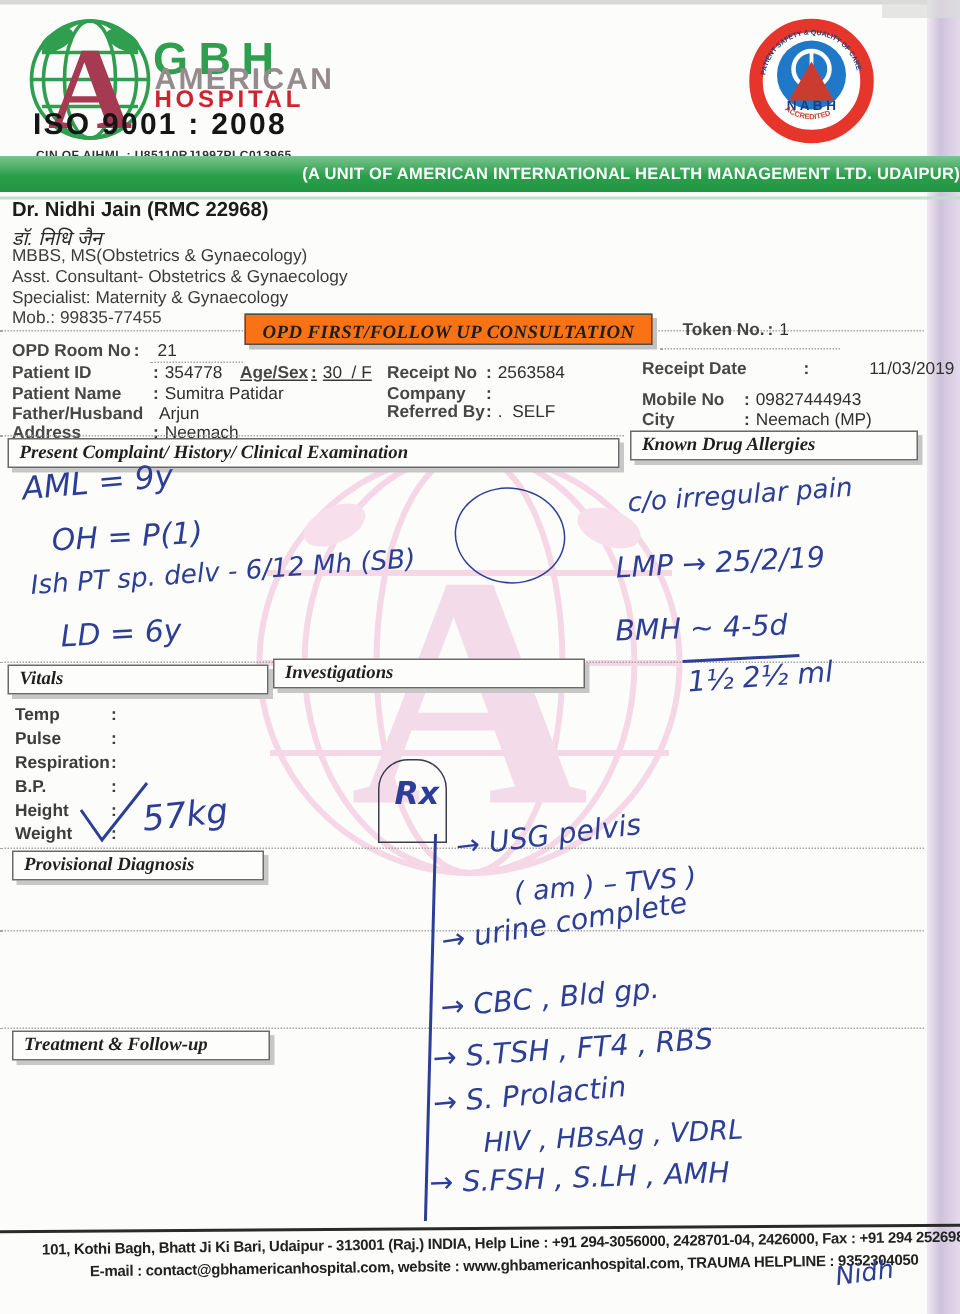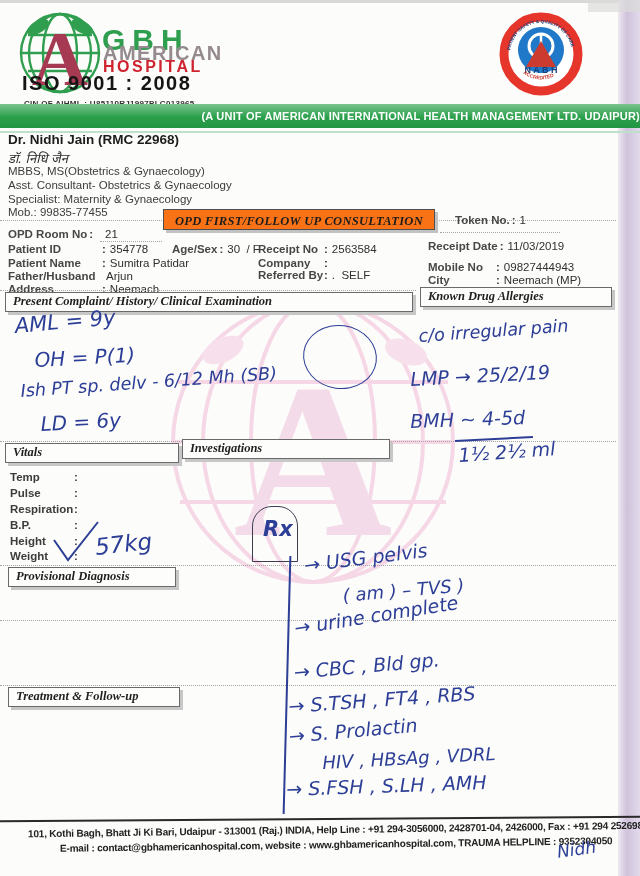--- a/index.html
+++ b/index.html
@@ -117,34 +117,34 @@
   <div class="fld" style="left:8px;top:257px;">
     <span class="l" style="width:92px;font-weight:600">Patient Name</span><span class="c">:</span><span class="v">Sumitra Patidar</span>
   </div>
   <div class="fld" style="left:8px;top:270px;">
     <span class="l" style="width:92px;font-weight:600">Father/Husband</span><span class="c"></span><span class="v">Arjun</span>
   </div>
   <div class="fld" style="left:8px;top:283px;">
     <span class="l" style="width:92px;font-weight:600">Address</span><span class="c">:</span><span class="v">Neemach</span>
   </div>
 
-  <div class="fld" style="left:172px;top:243px;">
+  <div class="fld" style="left:160px;top:243px;text-decoration:underline;">
     <span class="l">Age/Sex</span><span class="c">:</span><span class="v">30  / F</span>
   </div>
   <div class="fld" style="left:258px;top:243px;">
     <span class="l" style="width:64px">Receipt No</span><span class="c">:</span><span class="v">2563584</span>
   </div>
   <div class="fld" style="left:258px;top:257px;">
     <span class="l" style="width:64px">Company</span><span class="c">:</span><span class="v"></span>
   </div>
   <div class="fld" style="left:258px;top:269px;">
     <span class="l" style="width:64px">Referred By</span><span class="c">:</span><span class="v">.  SELF</span>
   </div>
 
-  <div class="fld" style="left:428px;top:240px;">
+  <div class="fld" style="left:428px;top:240px;gap:36px;">
     <span class="l">Receipt Date</span><span class="c">:</span><span class="v">11/03/2019</span>
   </div>
   <div class="fld" style="left:428px;top:261px;">
     <span class="l" style="width:66px">Mobile No</span><span class="c">:</span><span class="v">09827444943</span>
   </div>
   <div class="fld" style="left:428px;top:274px;">
     <span class="l" style="width:66px">City</span><span class="c">:</span><span class="v">Neemach (MP)</span>
   </div>
   <div class="rule" style="left:420px;top:287px;width:192px;"></div>
   <div class="rule" style="left:0;top:290px;width:416px;"></div>

